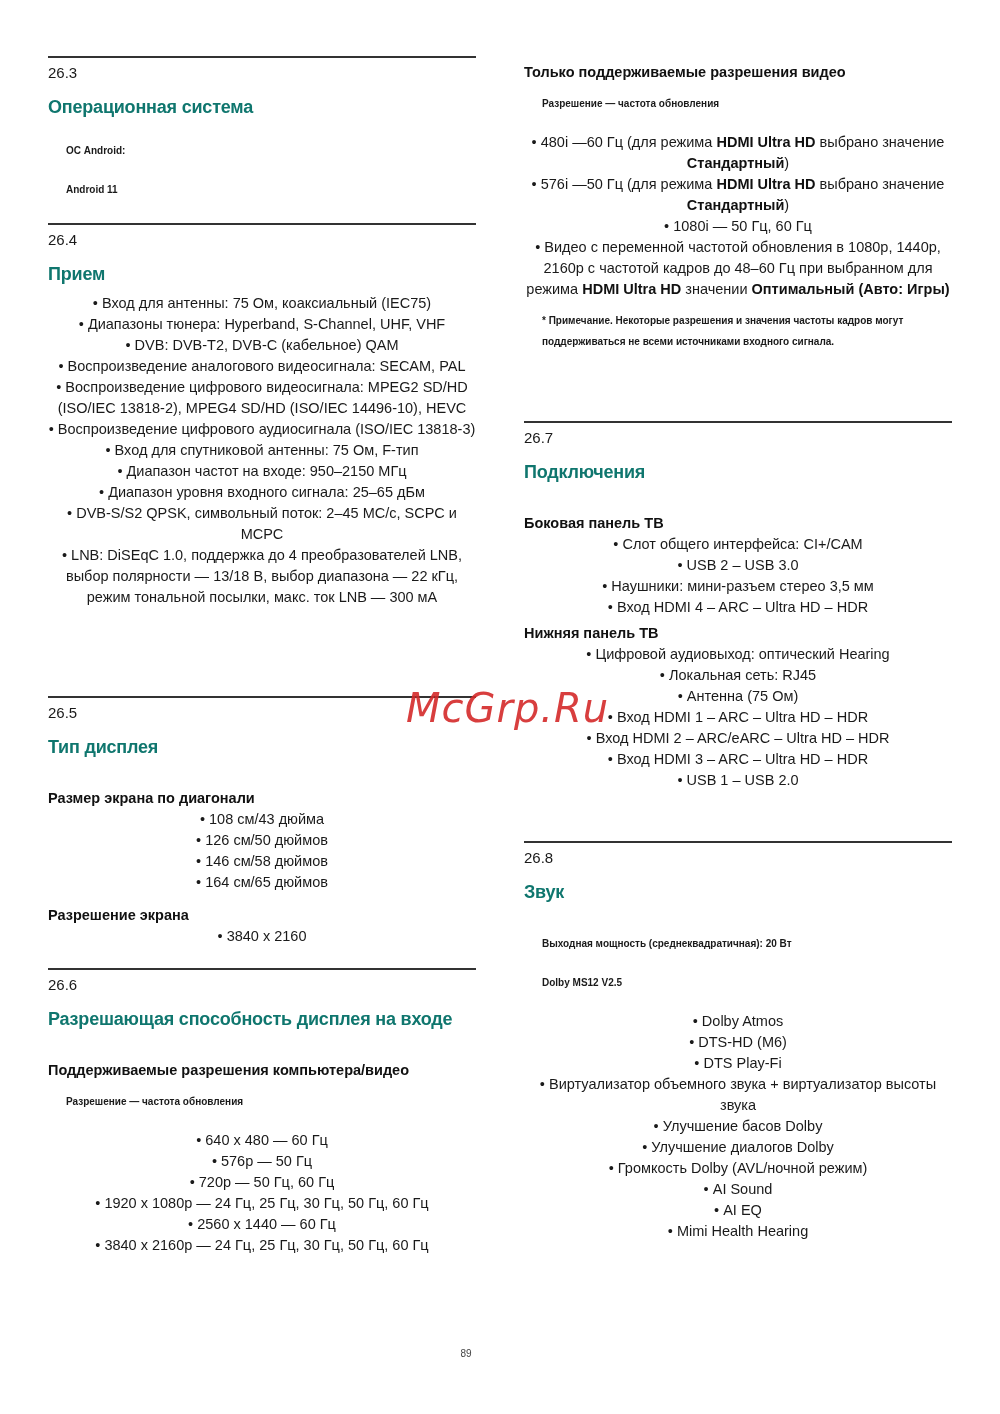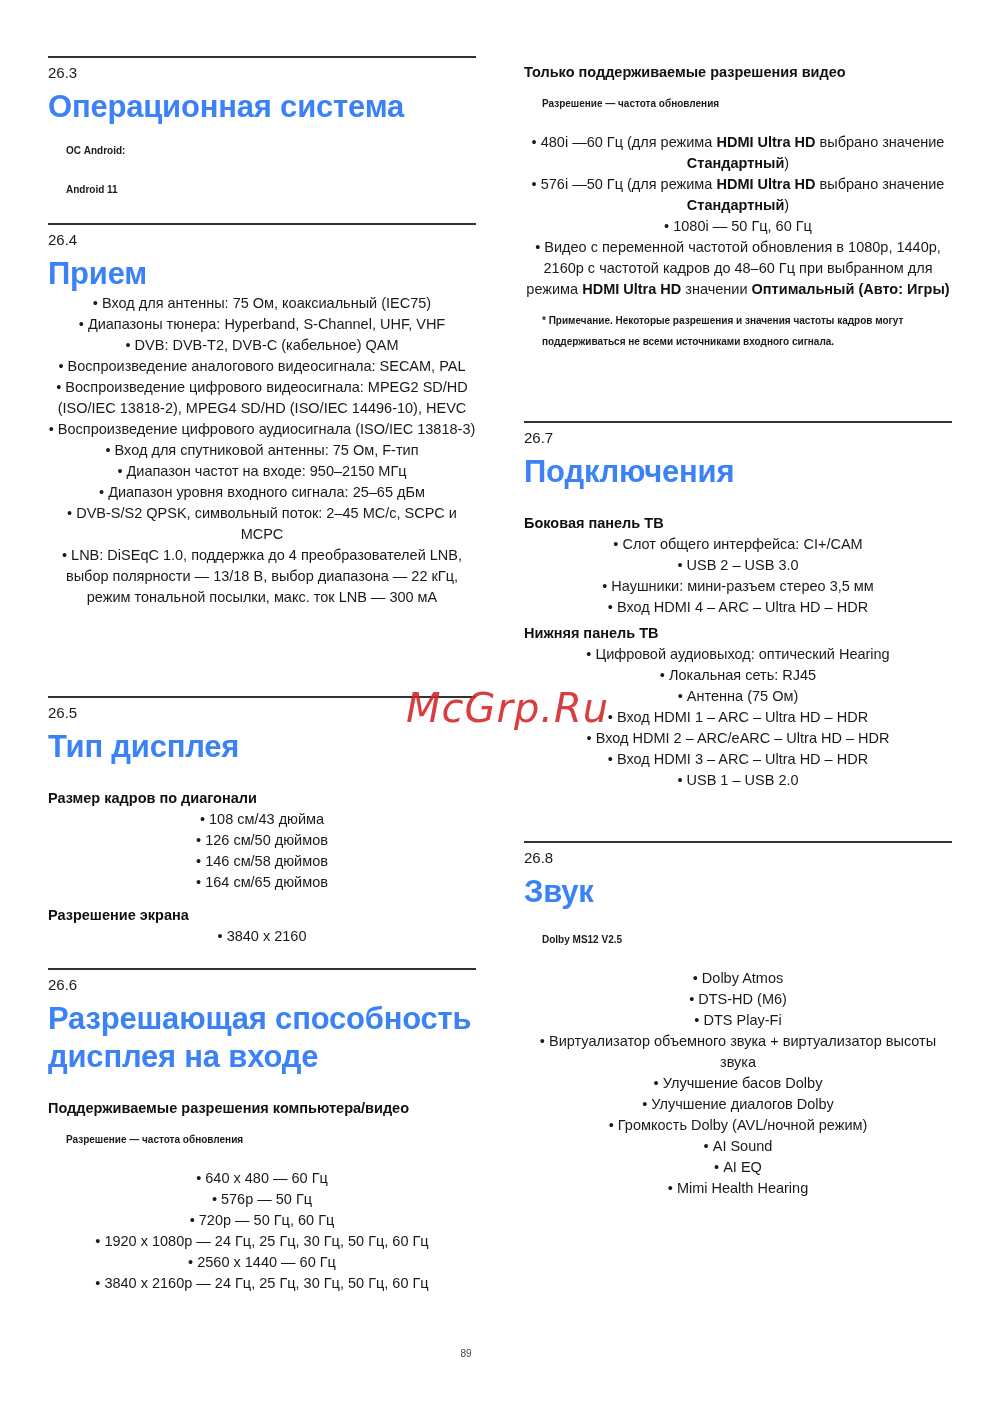--- a/index.html
+++ b/index.html
@@ -7,21 +7,21 @@
     width: 1000px; height: 1414px; position: relative; overflow: hidden;
     font-family: "Liberation Sans", "DejaVu Sans", sans-serif;
     color: #1a1a1a;
   }
   .col { position: absolute; top: 0; width: 428px; }
   .col.left { left: 48px; }
   .col.right { left: 524px; }
   .section { position: absolute; left: 0; width: 428px; }
   .rule { height: 2px; background: #333; width: 428px; margin: 0; }
   .num { font-size: 15px; margin-top: 6px; line-height: 18px; color: #1a1a1a; }
-  .title { font-size: 31px; font-weight: bold; line-height: 38px; margin-top: 6px; color: #3b82f6; letter-spacing: -0.2px; }
+  .title { font-size: 18px; font-weight: bold; line-height: 38px; margin-top: 6px; color: #0f766e; letter-spacing: -0.2px; }
   .p { font-size: 10px; line-height: 21px; margin: 18px; font-weight: bold; }
   .gap10 { margin-top: 10px; }
   .gap14 { margin-top: 14px; }
   .gap18 { margin-top: 18px; }
   .gap20 { margin-top: 22px; }
   .sub { font-size: 14.5px; font-weight: bold; line-height: 21px; color: #111; }
   ul.items { list-style: none; margin: 0; padding: 0; text-align: center; }
   ul.items li { font-size: 14.5px; line-height: 21px; }
   ul.items li::before { content: "\2022\00a0"; }
   b { font-weight: bold; color: #111; }
@@ -62,21 +62,21 @@
       <li>Диапазон уровня входного сигнала: 25–65 дБм</li>
       <li>DVB-S/S2 QPSK, символьный поток: 2–45 МС/с, SCPC и MCPC</li>
       <li>LNB: DiSEqC 1.0, поддержка до 4 преобразователей LNB, выбор полярности — 13/18 В, выбор диапазона — 22 кГц, режим тональной посылки, макс. ток LNB — 300 мА</li>
     </ul>
   </div>
 
   <div class="section" style="top:696px">
     <div class="rule"></div>
     <div class="num">26.5</div>
     <div class="title">Тип дисплея</div>
-    <div class="sub gap20">Размер кадров по диагонали</div>
+    <div class="sub gap20">Размер экрана по диагонали</div>
     <ul class="items">
       <li>108 см/43 дюйма</li>
       <li>126 см/50 дюймов</li>
       <li>146 см/58 дюймов</li>
       <li>164 см/65 дюймов</li>
     </ul>
     <div class="sub" style="margin-top:12px">Разрешение экрана</div>
     <ul class="items">
       <li>3840 x 2160</li>
     </ul>
@@ -133,20 +133,21 @@
       <li>Вход HDMI 2 – ARC/eARC – Ultra HD – HDR</li>
       <li>Вход HDMI 3 – ARC – Ultra HD – HDR</li>
       <li>USB 1 – USB 2.0</li>
     </ul>
   </div>
 
   <div class="section" style="top:841px">
     <div class="rule"></div>
     <div class="num">26.8</div>
     <div class="title">Звук</div>
+    <p class="p gap20">Выходная мощность (среднеквадратичная): 20 Вт</p>
     <p class="p">Dolby MS12 V2.5</p>
     <ul class="items">
       <li>Dolby Atmos</li>
       <li>DTS-HD (M6)</li>
       <li>DTS Play-Fi</li>
       <li>Виртуализатор объемного звука + виртуализатор высоты звука</li>
       <li>Улучшение басов Dolby</li>
       <li>Улучшение диалогов Dolby</li>
       <li>Громкость Dolby (AVL/ночной режим)</li>
       <li>AI Sound</li>

